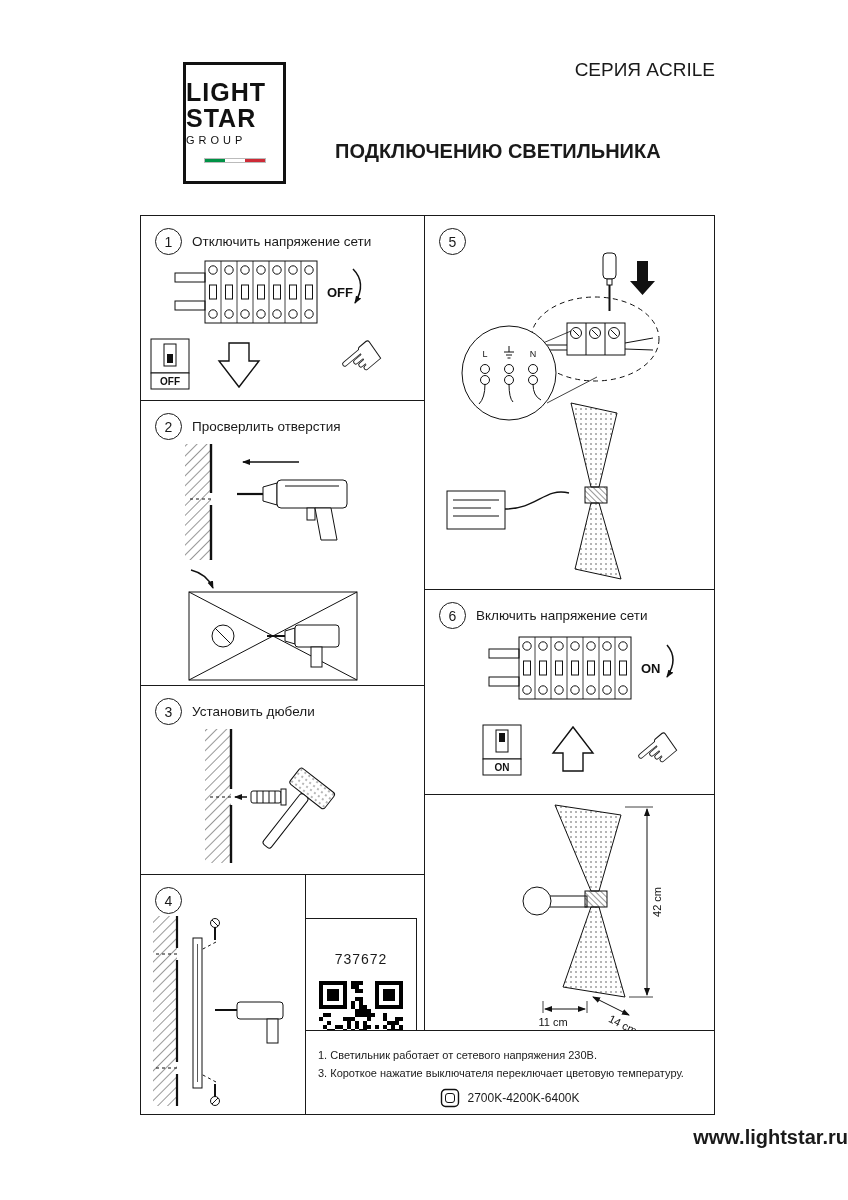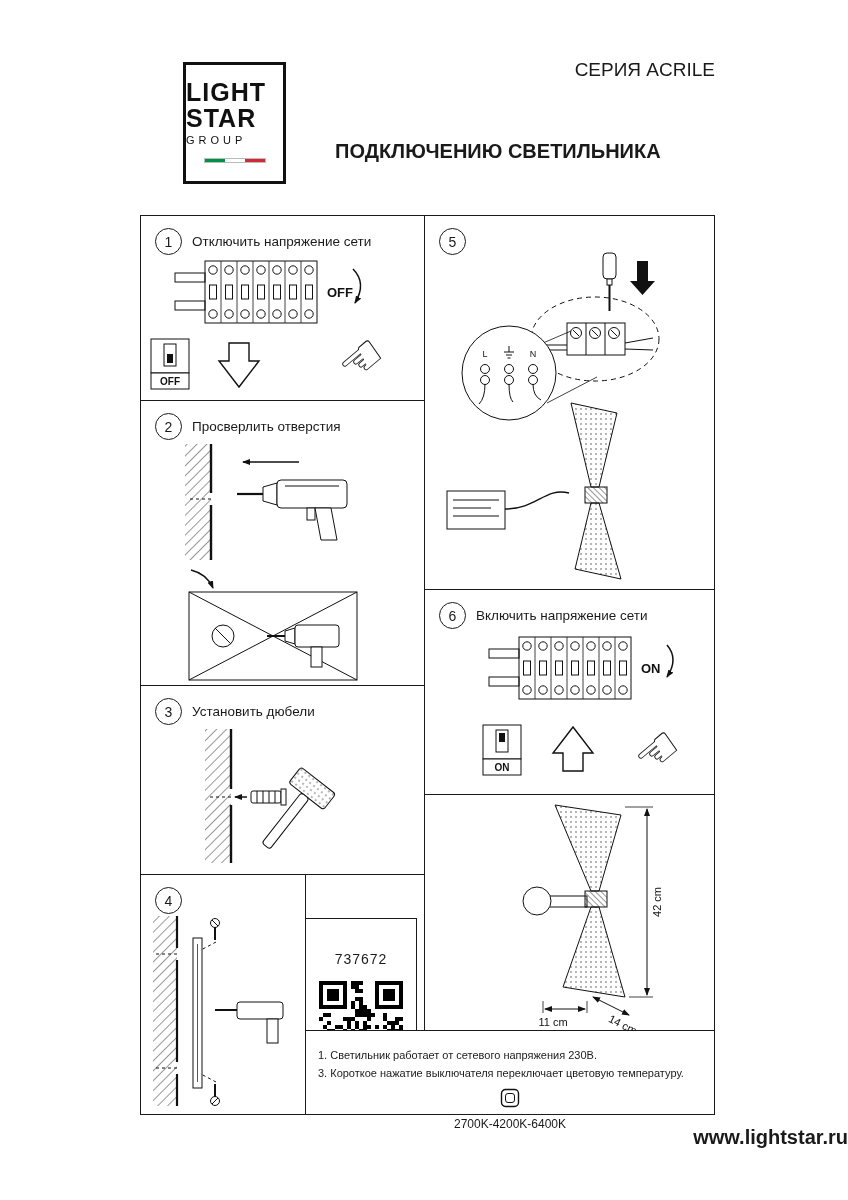--- a/index.html
+++ b/index.html
@@ -38,21 +38,21 @@
 
   .panel svg{display:block;}
   .panel svg text{font-family:"Liberation Sans",sans-serif;fill:#111;}
 
   
   #p4b .art{margin-top:32px;text-align:center;font-size:14px;letter-spacing:1px;}
   #p4b .qr{margin:14px auto 0;width:84px;height:84px;}
 
   
   #notes p{margin:0;}
-  .ct-row{display:flex;align-items:center;justify-content:center;gap:7px;margin-top:6px;flex-direction:column;}
+  .ct-row{display:flex;align-items:center;justify-content:center;gap:7px;margin-top:6px;}
   .ct-row .lbl{font-size:12px;}
 
   
   .footer{position:absolute;left:0;top:1126px;width:100%;text-align:right;font-weight:bold;font-size:20px;}
 </style>
 </head>
 <body>
 
 <svg width="0" height="0" style="position:absolute" aria-hidden="true">
   <defs>

